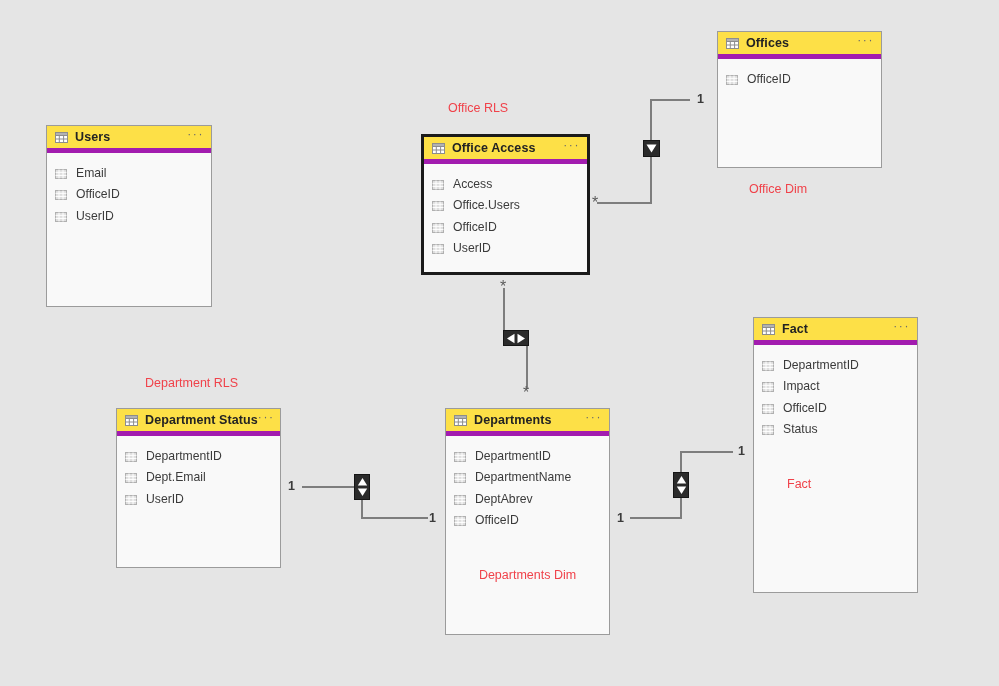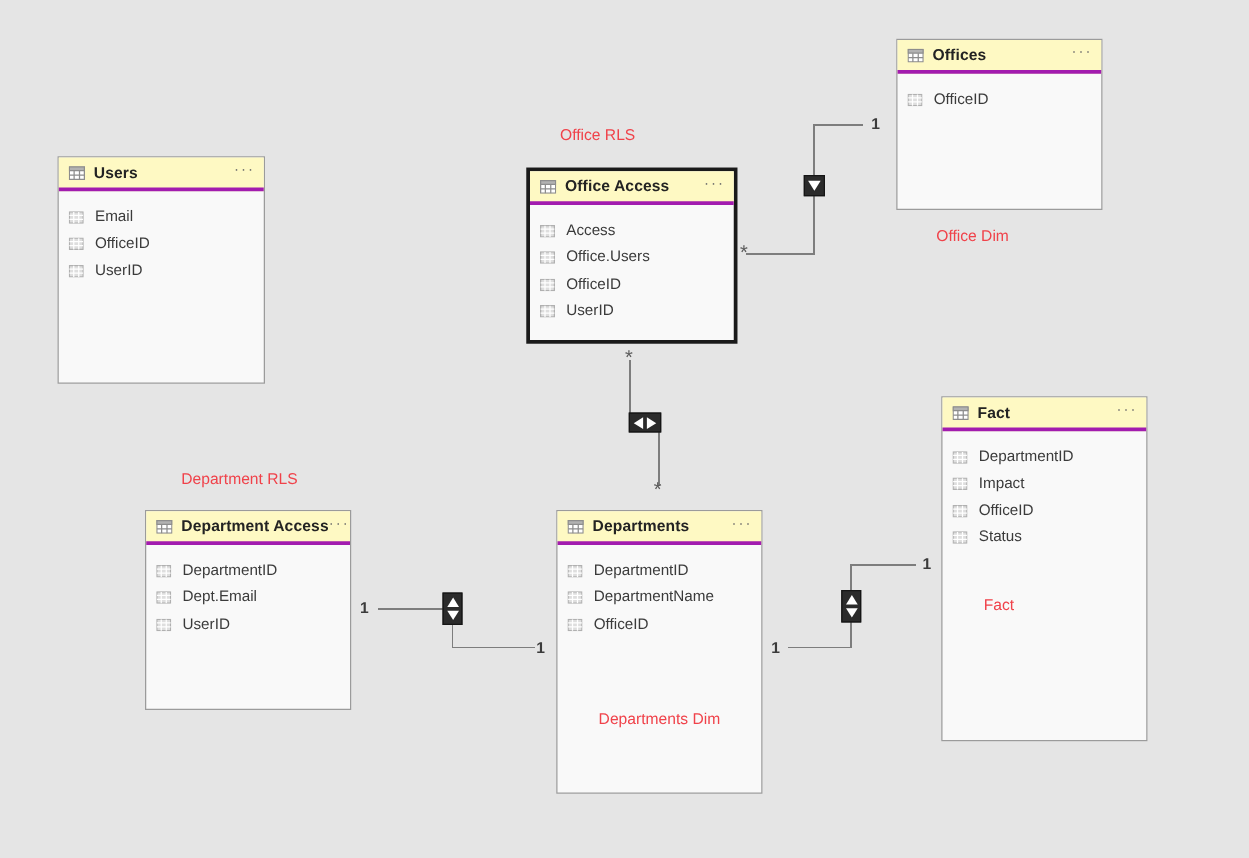--- a/index.html
+++ b/index.html
@@ -36,26 +36,26 @@
     background: #f9f9f9;
     border: 1px solid #9b9b9b;
     box-sizing: border-box;
     box-shadow: 0 0 0 0 rgba(0,0,0,0);
   }
   .tbl.selected {
     border: 3px solid #1a1a1a;
   }
   .tbl-head {
     height: 27px;
-    background: #fef9c3;
+    background: #fde047;
     display: flex;
     align-items: center;
     padding: 0 7px 0 8px;
     box-sizing: border-box;
-    border-bottom: 3px solid #a21caf;
+    border-bottom: 5px solid #a21caf;
   }
   .tbl-title {
     font-size: 12.5px;
     font-weight: bold;
     color: #232323;
     margin-left: 7px;
     white-space: nowrap;
     letter-spacing: 0.1px;
   }
   .ellipsis {
@@ -308,21 +308,21 @@
     <div class="tbl-head">
       <span class="gicon">
         <svg width="13" height="11" viewBox="0 0 13 11">
             <rect x="0.5" y="0.5" width="12" height="10" fill="#ffffff" stroke="#8d8d8d"></rect>
             <rect x="0.5" y="0.5" width="12" height="3" fill="#b2b2b2" stroke="#8d8d8d"></rect>
             <line x1="4.3" y1="3.5" x2="4.3" y2="10.5" stroke="#8d8d8d"></line>
             <line x1="8.6" y1="3.5" x2="8.6" y2="10.5" stroke="#8d8d8d"></line>
             <line x1="0.5" y1="7" x2="12.5" y2="7" stroke="#8d8d8d"></line>
           </svg>
       </span>
-      <span class="tbl-title">Department Access</span>
+      <span class="tbl-title">Department Status</span>
       <span class="ellipsis">···</span>
     </div>
     <div class="tbl-body">
       <div class="field">
         <span class="gicon">
             <svg width="12" height="10" viewBox="0 0 12 10">
               <rect x="0.5" y="0.5" width="11" height="9" fill="#dedede" stroke="#b0b0b0"></rect>
               <line x1="4" y1="0.5" x2="4" y2="9.5" stroke="#ffffff"></line>
               <line x1="8" y1="0.5" x2="8" y2="9.5" stroke="#ffffff"></line>
               <line x1="0.5" y1="3.3" x2="11.5" y2="3.3" stroke="#ffffff"></line>
@@ -400,20 +400,32 @@
       <div class="field">
         <span class="gicon">
             <svg width="12" height="10" viewBox="0 0 12 10">
               <rect x="0.5" y="0.5" width="11" height="9" fill="#dedede" stroke="#b0b0b0"></rect>
               <line x1="4" y1="0.5" x2="4" y2="9.5" stroke="#ffffff"></line>
               <line x1="8" y1="0.5" x2="8" y2="9.5" stroke="#ffffff"></line>
               <line x1="0.5" y1="3.3" x2="11.5" y2="3.3" stroke="#ffffff"></line>
               <line x1="0.5" y1="6.4" x2="11.5" y2="6.4" stroke="#ffffff"></line>
             </svg>
           </span>
+        <span class="field-label">DeptAbrev</span>
+      </div>
+      <div class="field">
+        <span class="gicon">
+            <svg width="12" height="10" viewBox="0 0 12 10">
+              <rect x="0.5" y="0.5" width="11" height="9" fill="#dedede" stroke="#b0b0b0"></rect>
+              <line x1="4" y1="0.5" x2="4" y2="9.5" stroke="#ffffff"></line>
+              <line x1="8" y1="0.5" x2="8" y2="9.5" stroke="#ffffff"></line>
+              <line x1="0.5" y1="3.3" x2="11.5" y2="3.3" stroke="#ffffff"></line>
+              <line x1="0.5" y1="6.4" x2="11.5" y2="6.4" stroke="#ffffff"></line>
+            </svg>
+          </span>
         <span class="field-label">OfficeID</span>
       </div>
 
       <div class="annot inside" style="left:0; right:0; top:159px; text-align:center; position:absolute;">Departments Dim</div>
     </div>
   </div>
 
   <div class="tbl" id="tbl-fact" style="left:753px; top:317px; width:165px; height:276px;">
     <div class="tbl-head">
       <span class="gicon">

